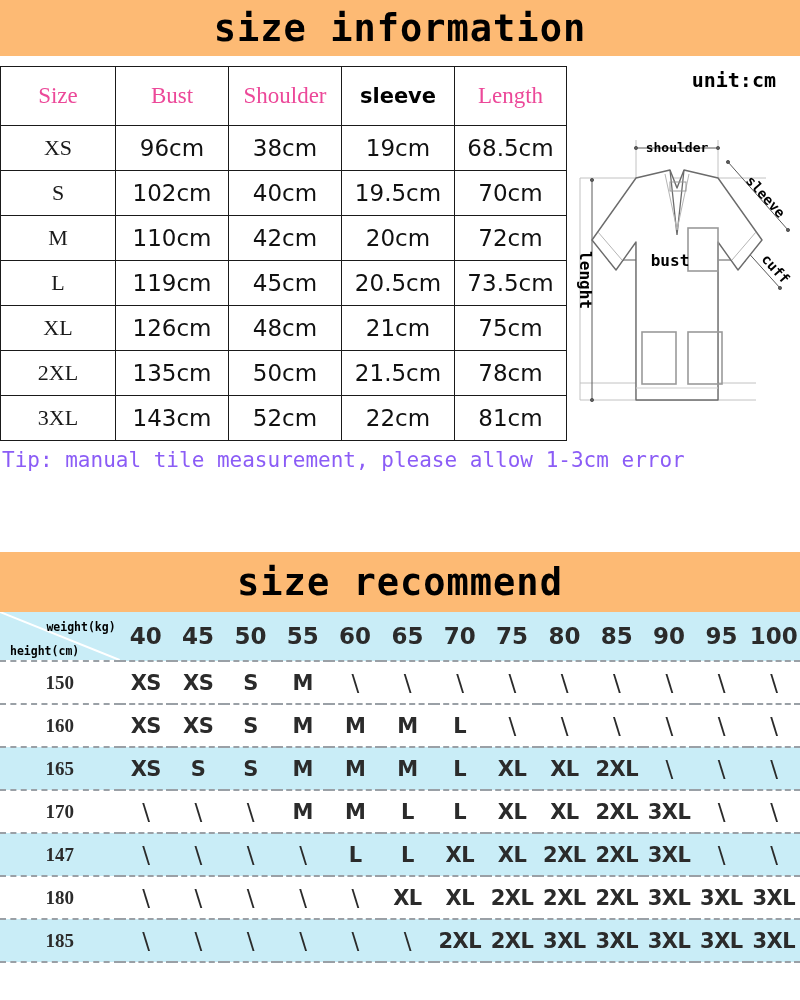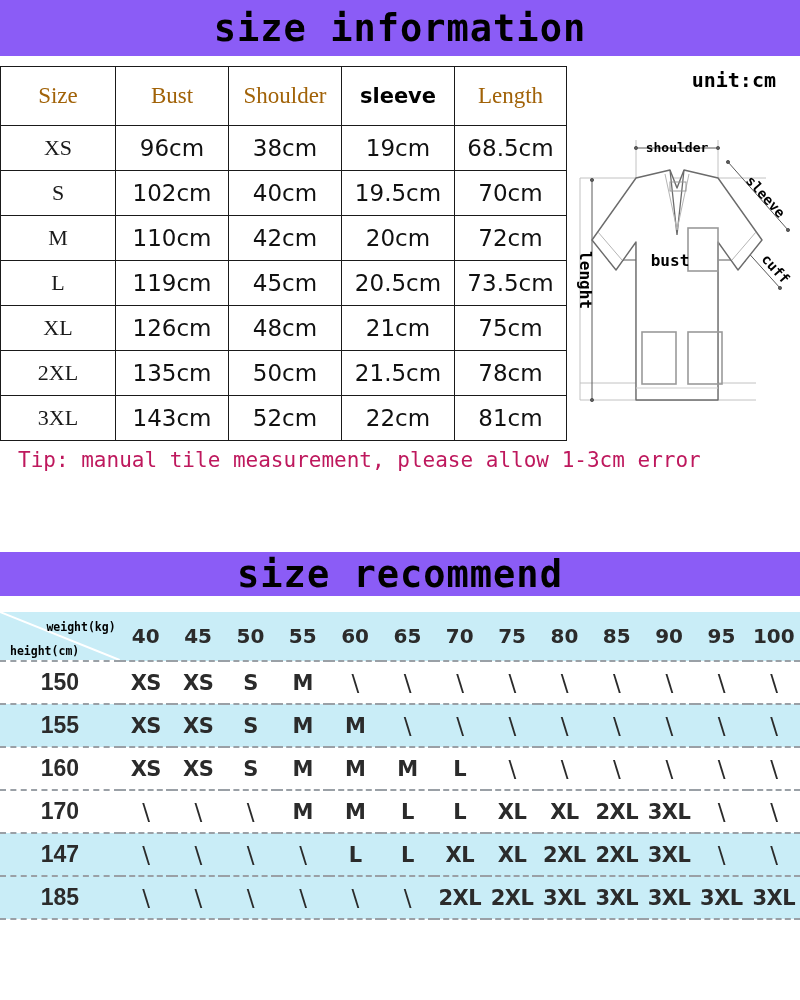--- a/index.html
+++ b/index.html
@@ -13,34 +13,34 @@
     position: relative;
     font-family: "DejaVu Sans", sans-serif;
     overflow: hidden;
   }
 
   
   .banner {
     position: absolute;
     left: 0;
     width: 800px;
-    background: #8b5cf6;
+    background: #fdba74;
     display: flex;
     align-items: center;
     justify-content: center;
   }
   .banner-title {
     font-family: "DejaVu Sans Mono", monospace;
     font-weight: bold;
     color: #000000;
     letter-spacing: 1px;
   }
   #banner-info { top: 0; height: 56px; }
   #banner-info .banner-title { font-size: 37px; }
-  #banner-reco { top: 552px; height: 44px; }
+  #banner-reco { top: 552px; height: 60px; }
   #banner-reco .banner-title { font-size: 37px; }
 
   
   #size-info-table {
     position: absolute;
     left: 0;
     top: 66px;
     width: 566px;
     border-collapse: collapse;
     table-layout: fixed;
@@ -55,21 +55,21 @@
   #size-info-table tr:first-child td { height: 58px; }
   .col-size   { width: 115px; }
   .col-bust   { width: 113px; }
   .col-should { width: 113px; }
   .col-sleeve { width: 113px; }
   .col-length { width: 112px; }
 
   .hdr-serif {
     font-family: "Liberation Serif", serif;
     font-size: 23px;
-    color: #a16207;
+    color: #ec4899;
   }
   .hdr-sans {
     font-family: "DejaVu Sans", sans-serif;
     font-weight: bold;
     font-size: 21px;
     color: #000000;
   }
   .sizecell {
     font-family: "Liberation Serif", serif;
     font-size: 22px;
@@ -101,23 +101,22 @@
     height: 340px;
   }
 
   
   #tip-line {
     position: absolute;
     left: 2px;
     top: 448px;
     font-family: "DejaVu Sans Mono", monospace;
     font-size: 21px;
-    color: #be185d;
+    color: #8b5cf6;
     white-space: nowrap;
-    margin-left: 16px;
   }
 
   
   #reco-table {
     position: absolute;
     left: 0;
     top: 612px;
     width: 800px;
     border-collapse: collapse;
     table-layout: fixed;
@@ -167,27 +166,27 @@
     bottom: 2px;
     font-family: "DejaVu Sans Mono", monospace;
     font-weight: bold;
     font-size: 11.5px;
     color: #000;
     white-space: nowrap;
   }
   .wt {
     font-family: "DejaVu Sans", sans-serif;
     font-weight: bold;
-    font-size: 20px;
+    font-size: 23px;
     color: #2b2b2b;
   }
   .ht {
-    font-family: Liberation Sans, sans-serif;
-    font-weight: bold;
-    font-size: 23px;
+    font-family: Liberation Serif, serif;
+    font-weight: bold;
+    font-size: 19px;
     color: #2b2b2b;
   }
   .sz {
     font-family: "DejaVu Sans", sans-serif;
     font-weight: bold;
     font-size: 21px;
     color: #2b2b2b;
     letter-spacing: -0.5px;
   }
   .sz.slash {
@@ -418,54 +417,54 @@
       <td class="sz slash">\</td>
       <td class="sz slash">\</td>
       <td class="sz slash">\</td>
       <td class="sz slash">\</td>
       <td class="sz slash">\</td>
       <td class="sz slash">\</td>
       <td class="sz slash">\</td>
       <td class="sz slash">\</td>
     </tr>
 
-    <tr class="body-row band">
-      <td class="ht">155</td>
-      <td class="sz">XS</td>
-      <td class="sz">XS</td>
-      <td class="sz">S</td>
-      <td class="sz">M</td>
-      <td class="sz">M</td>
-      <td class="sz slash">\</td>
-      <td class="sz slash">\</td>
-      <td class="sz slash">\</td>
-      <td class="sz slash">\</td>
-      <td class="sz slash">\</td>
-      <td class="sz slash">\</td>
-      <td class="sz slash">\</td>
-      <td class="sz slash">\</td>
-    </tr>
 
     <tr class="body-row">
       <td class="ht">160</td>
       <td class="sz">XS</td>
       <td class="sz">XS</td>
       <td class="sz">S</td>
       <td class="sz">M</td>
       <td class="sz">M</td>
       <td class="sz">M</td>
       <td class="sz">L</td>
       <td class="sz slash">\</td>
       <td class="sz slash">\</td>
       <td class="sz slash">\</td>
       <td class="sz slash">\</td>
       <td class="sz slash">\</td>
       <td class="sz slash">\</td>
     </tr>
 
+    <tr class="body-row band">
+      <td class="ht">165</td>
+      <td class="sz">XS</td>
+      <td class="sz">S</td>
+      <td class="sz">S</td>
+      <td class="sz">M</td>
+      <td class="sz">M</td>
+      <td class="sz">M</td>
+      <td class="sz">L</td>
+      <td class="sz">XL</td>
+      <td class="sz">XL</td>
+      <td class="sz">2XL</td>
+      <td class="sz slash">\</td>
+      <td class="sz slash">\</td>
+      <td class="sz slash">\</td>
+    </tr>
 
     <tr class="body-row">
       <td class="ht">170</td>
       <td class="sz slash">\</td>
       <td class="sz slash">\</td>
       <td class="sz slash">\</td>
       <td class="sz">M</td>
       <td class="sz">M</td>
       <td class="sz">L</td>
       <td class="sz">L</td>
@@ -487,20 +486,36 @@
       <td class="sz">L</td>
       <td class="sz">XL</td>
       <td class="sz">XL</td>
       <td class="sz">2XL</td>
       <td class="sz">2XL</td>
       <td class="sz">3XL</td>
       <td class="sz slash">\</td>
       <td class="sz slash">\</td>
     </tr>
 
+    <tr class="body-row">
+      <td class="ht">180</td>
+      <td class="sz slash">\</td>
+      <td class="sz slash">\</td>
+      <td class="sz slash">\</td>
+      <td class="sz slash">\</td>
+      <td class="sz slash">\</td>
+      <td class="sz">XL</td>
+      <td class="sz">XL</td>
+      <td class="sz">2XL</td>
+      <td class="sz">2XL</td>
+      <td class="sz">2XL</td>
+      <td class="sz">3XL</td>
+      <td class="sz">3XL</td>
+      <td class="sz">3XL</td>
+    </tr>
 
     <tr class="body-row band">
       <td class="ht">185</td>
       <td class="sz slash">\</td>
       <td class="sz slash">\</td>
       <td class="sz slash">\</td>
       <td class="sz slash">\</td>
       <td class="sz slash">\</td>
       <td class="sz slash">\</td>
       <td class="sz">2XL</td>

